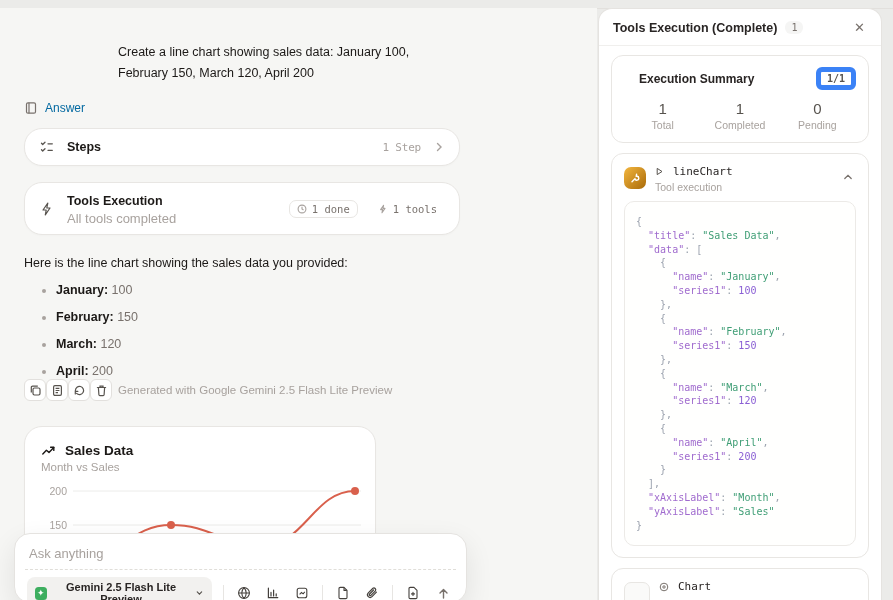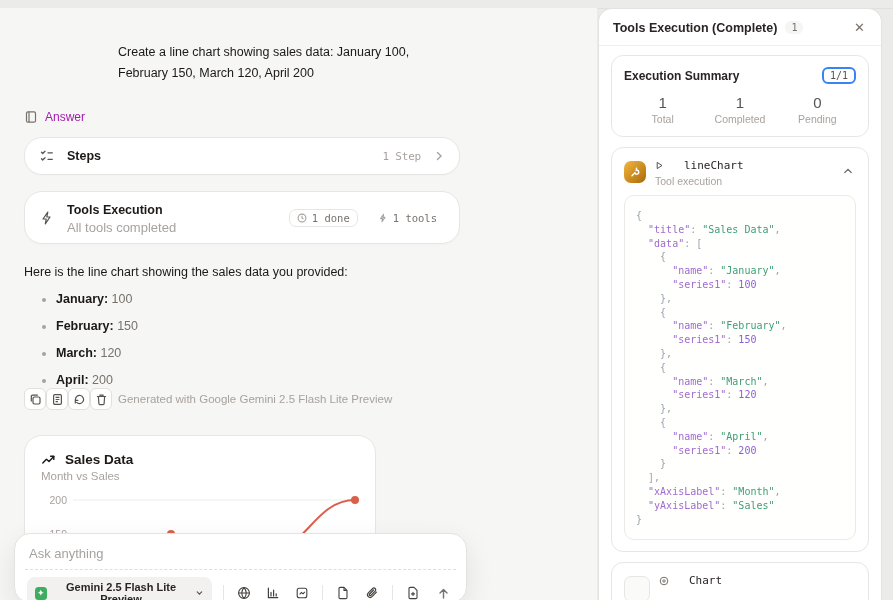--- a/index.html
+++ b/index.html
@@ -4,21 +4,21 @@
 <style>
   html,body{width:893px;height:600px;margin:0;overflow:hidden;background:#ebebe9;
     font-family:"Liberation Sans",sans-serif;-webkit-font-smoothing:antialiased;}
   .mono{font-family:"DejaVu Sans Mono",monospace;}
   .app{position:absolute;inset:0;}
   .top-strip{position:absolute;left:0;top:0;width:100%;height:8px;background:#ebebe9;border-bottom:1px solid #e2e0dd;}
   
   .main{position:absolute;left:0;top:8px;width:597px;height:592px;background:#f6f6f4;overflow:hidden;}
   .chat{padding:0 0 0 24px;width:436px;}
   .user-message{width:330px;margin:34px 12px 0 auto;font-size:12.5px;line-height:21px;color:#1c1917;}
-  .answer-row{display:flex;align-items:center;gap:7px;margin-top:26px;color:#a21caf;font-size:12px;}
+  .answer-row{display:flex;align-items:center;gap:7px;margin-top:17px;color:#0369a1;font-size:12px;}
   .card{background:#fff;border:1px solid #e8e6e3;border-radius:18px;box-shadow:0 1px 2px rgba(0,0,0,.02);}
   .steps-card{margin-top:13px;display:flex;align-items:center;gap:12px;padding:10px 14px;cursor:pointer;}
   .steps-card .title,.tools-card .title{font-size:12.5px;font-weight:bold;color:#1c1917;}
   .flex-sp{flex:1;}
   .count-label{font-size:11px;color:#a8a29e;letter-spacing:-.2px;}
   .tools-card{margin-top:16px;display:flex;align-items:center;gap:12px;padding:8px 14px;cursor:pointer;}
   .tools-sub{font-size:13px;color:#a8a29e;margin-top:2px;}
   .chip{display:inline-flex;align-items:center;gap:5px;font-size:10.5px;color:#78716c;
     border:1px solid #e8e6e3;border-radius:7px;padding:2px 7px;background:#fff;}
   .chip.ghost{border-color:transparent;background:transparent;}
@@ -53,33 +53,33 @@
   .send-btn{margin-left:auto;background:none;border:none;cursor:pointer;color:#78716c;font-size:14px;padding:2px 4px;}
   
   .panel{position:absolute;right:11px;top:8px;bottom:0;width:284px;background:#fff;
     border:1px solid #e5e3e0;border-bottom:none;border-radius:14px 14px 0 0;overflow:hidden;box-sizing:border-box;}
   .panel-head{display:flex;align-items:center;gap:8px;padding:11px 14px 10px;border-bottom:1px solid #f0efed;}
   .panel-title{font-size:12.5px;font-weight:bold;color:#292524;}
   .pill{font-size:10px;color:#78716c;background:#f5f5f4;border-radius:6px;padding:1px 6px;}
   .close-btn{margin-left:auto;background:none;border:none;color:#78716c;font-size:13px;cursor:pointer;padding:0 2px;}
   .panel-body{padding:9px 12px 0;display:flex;flex-direction:column;gap:10px;}
   .pcard{border:1px solid #e8e6e3;border-radius:12px;padding:11px 12px;background:#fff;}
-  .sum-head{display:flex;align-items:center;}
+  .sum-head{display:flex;align-items:center;margin-left:15px;}
   .sum-title{font-size:12px;font-weight:bold;color:#292524;}
-  .ratio{margin-left:auto;font-size:10px;color:#57534e;border:2px solid #3b82f6;border-radius:6px;padding:1px 6px;}
+  .ratio{margin-left:auto;font-size:10px;color:#57534e;border:5px solid #3b82f6;border-radius:6px;padding:1px 6px;font-weight:bold;}
   .stats{display:flex;margin-top:10px;}
   .stat{flex:1;text-align:center;}
   .stat .v{font-size:15px;color:#57534e;}
   .stat .l{font-size:10.5px;color:#a8a29e;margin-top:2px;}
   .tool-head{display:flex;align-items:flex-start;gap:9px;}
   .avatar-amber{width:22px;height:22px;border-radius:7px;background:linear-gradient(135deg,#f3b63f,#a96a08);
     display:flex;align-items:center;justify-content:center;flex:none;margin-top:2px;}
   .avatar-gray{width:24px;height:24px;border-radius:7px;background:#fafaf9;border:1px solid #e8e6e3;
     display:flex;align-items:center;justify-content:center;flex:none;margin-top:2px;}
-  .tool-name-row{display:flex;align-items:center;gap:20px;}
+  .tool-name-row{display:flex;align-items:center;gap:9px;}
   .tool-name{font-size:11px;color:#292524;}
   .tool-sub{font-size:10.5px;color:#a8a29e;margin-top:3px;}
   .chev{margin-left:auto;background:none;border:none;cursor:pointer;padding:2px;margin-top:4px;}
   .params-row{display:flex;align-items:center;gap:6px;margin-top:11px;color:#57534e;font-size:11px;}
   .code{margin-top:8px;border:1px solid #eceae7;border-radius:10px;background:#fffffe;
     padding:13px 11px;font-family:"DejaVu Sans Mono",monospace;font-size:10px;line-height:13.8px;
     color:#9ca3af;white-space:pre;overflow:hidden;}
   .tok-key{color:#a06bce;}
   .tok-str{color:#3f9e75;}
   .tok-num{color:#8a5fd4;}

